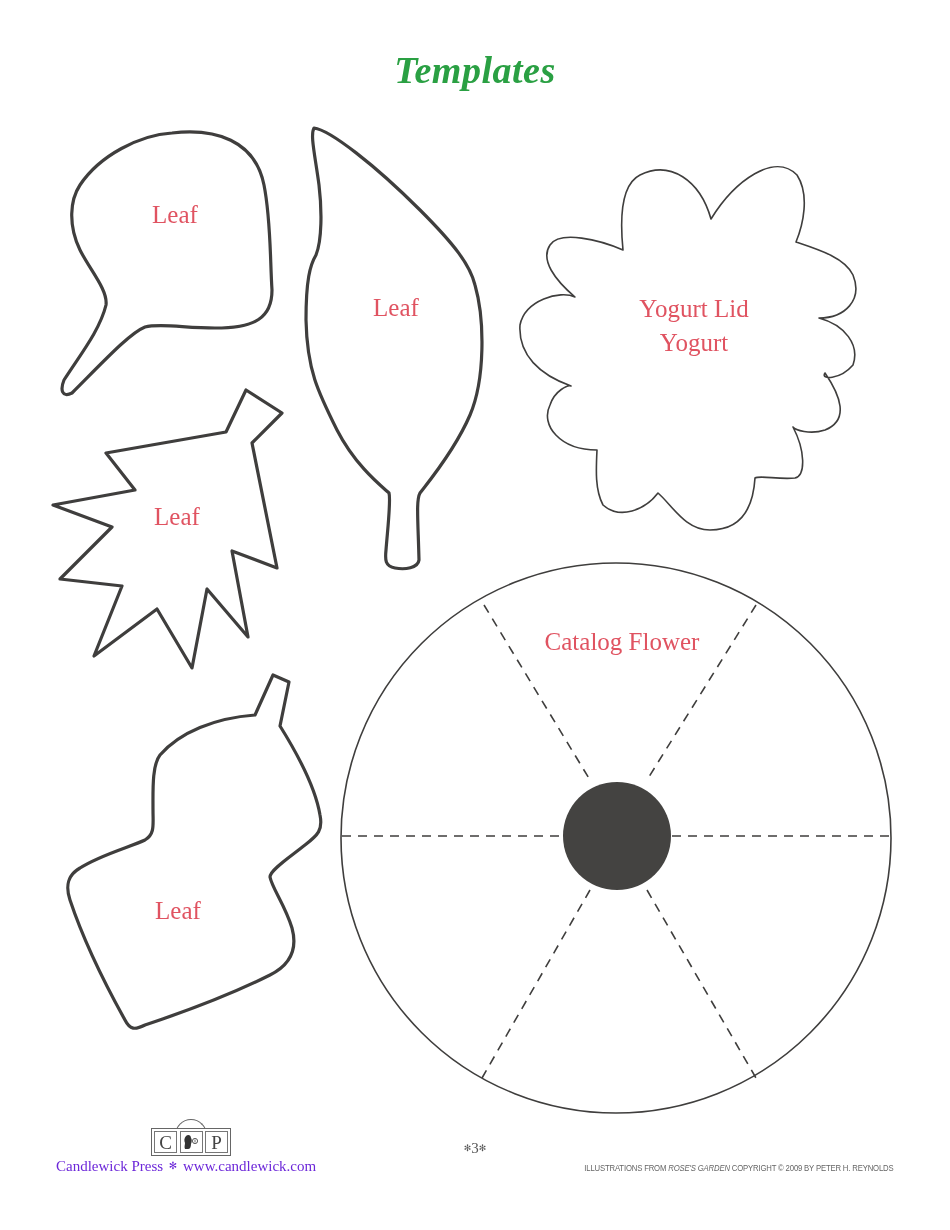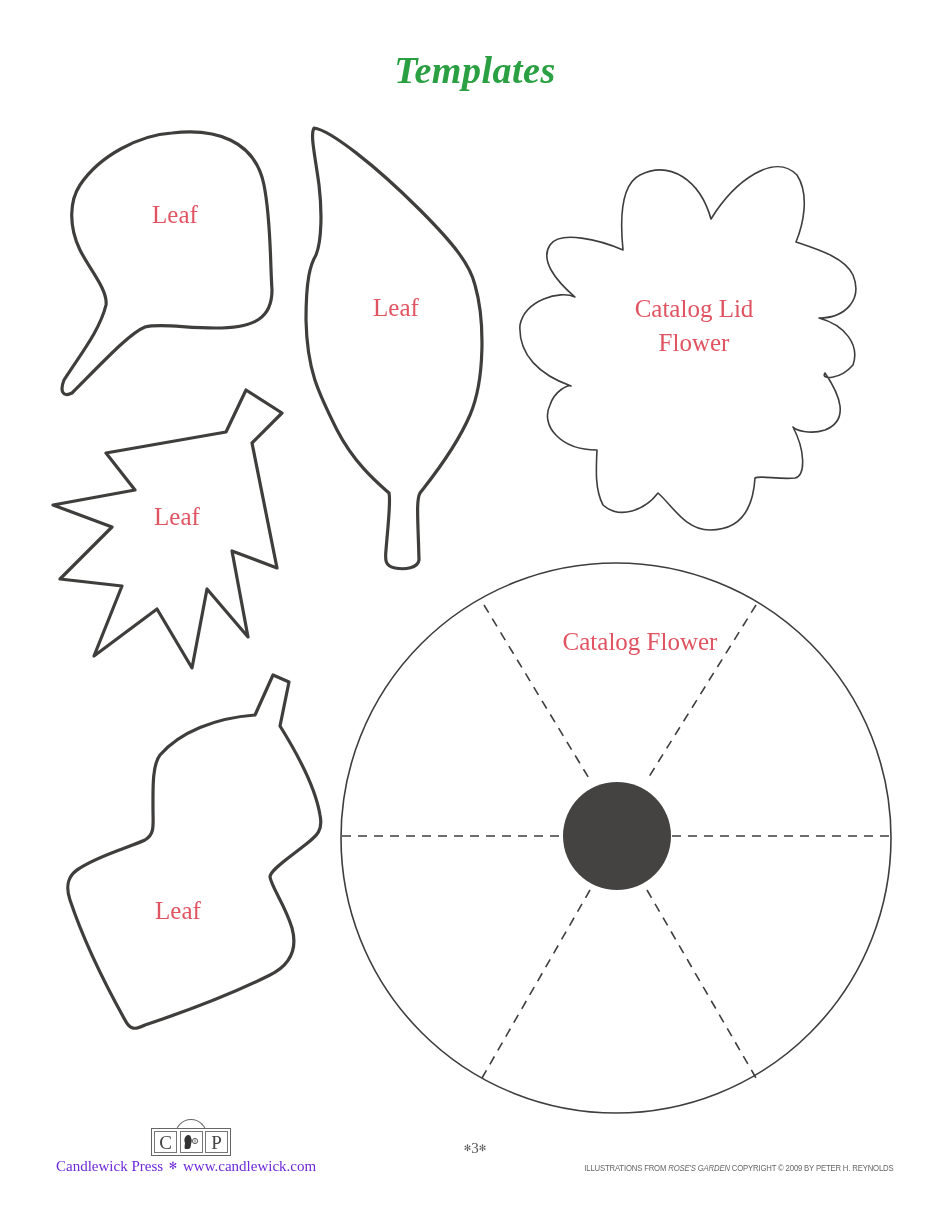--- a/index.html
+++ b/index.html
@@ -255,23 +255,23 @@
     <line class="dash-line" x1="590" y1="890" x2="482" y2="1078"></line>
     <line class="dash-line" x1="647" y1="890" x2="756" y2="1078"></line>
     <circle class="center-dot" cx="617" cy="836" r="54"></circle>
   </g>
 </svg>
 
 <div class="shape-label" style="left:125px; top:198px; width:100px;">Leaf</div>
 <div class="shape-label" style="left:346px; top:291px; width:100px;">Leaf</div>
 <div class="shape-label" style="left:127px; top:500px; width:100px;">Leaf</div>
 <div class="shape-label" style="left:128px; top:894px; width:100px;">Leaf</div>
-<div class="shape-label" style="left:614px; top:292px; width:160px;">Catalog Lid</div>
-<div class="shape-label" style="left:614px; top:326px; width:160px;">Flower</div>
-<div class="shape-label" style="left:530px; top:625px; width:220px;">Catalog Flower</div>
+<div class="shape-label" style="left:614px; top:292px; width:160px;">Yogurt Lid</div>
+<div class="shape-label" style="left:614px; top:326px; width:160px;">Yogurt</div>
+<div class="shape-label" style="left:512px; top:625px; width:220px;">Catalog Flower</div>
 
 <div class="logo-arch"></div>
 <div class="logo-box">
   <div class="logo-cell">C</div>
   <div class="logo-cell mid">
     <svg width="18" height="18" viewBox="0 0 18 18">
       <path d="M4 3 C6 1,9 2,9 5 C10 6,10 9,9 11 C9 14,8 16,6 16 L3 16 C2 14,3 12,3 10 C2 8,2 5,4 3 Z" fill="#333333"></path>
       <circle cx="13" cy="8" r="2.6" fill="none" stroke="#333333" stroke-width="0.8"></circle>
       <line x1="13" y1="6.5" x2="13" y2="9.5" stroke="#333333" stroke-width="0.7"></line>
     </svg>

